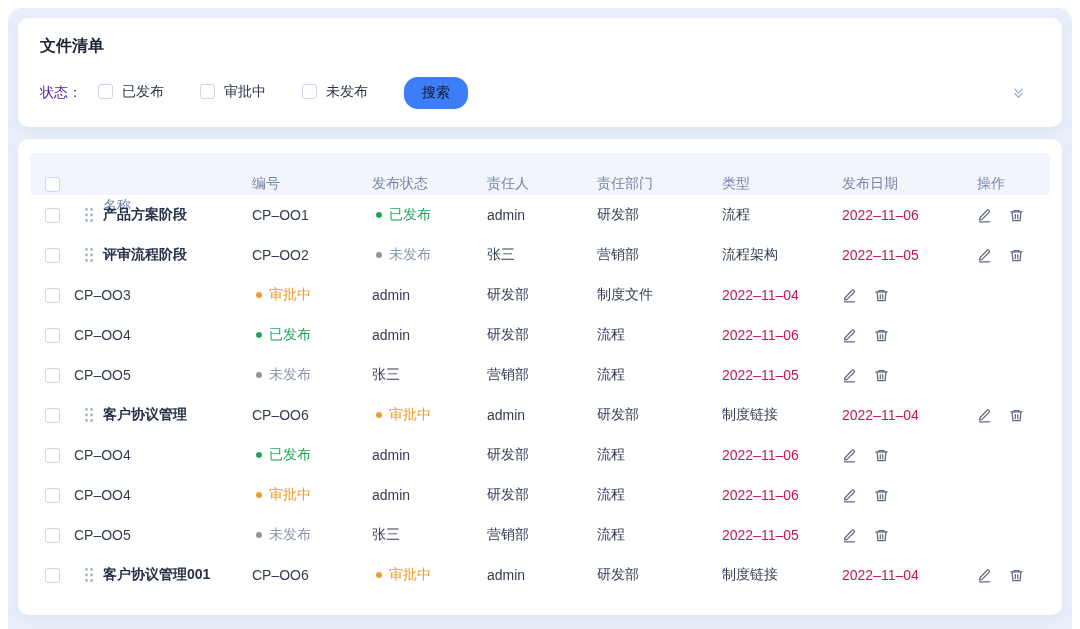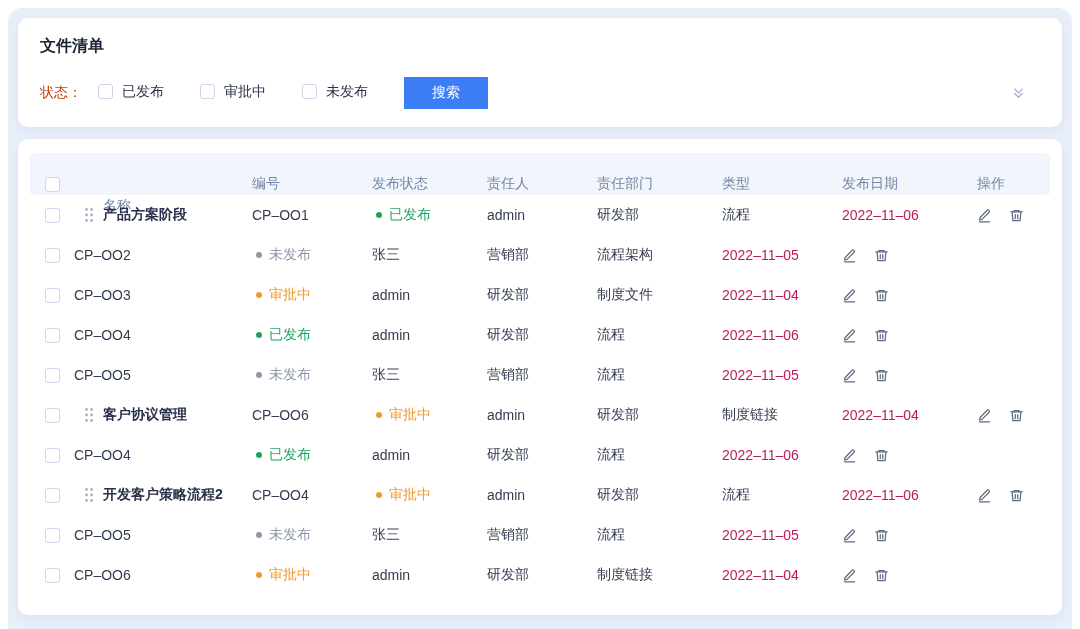--- a/index.html
+++ b/index.html
@@ -9,27 +9,27 @@
 
   .app-bg { position: absolute; left: 8px; top: 8px; right: 8px; height: 660px;
     background: #e9effa; border-radius: 14px; padding: 10px; }
 
   .card { background: #fff; border-radius: 10px; box-shadow: 0 4px 14px rgba(40,70,140,.06); }
 
   
   .filter-card { padding: 18px 22px 18px; margin-bottom: 12px; }
   .panel-title { font-size: 16px; font-weight: bold; color: #1c2333; margin-bottom: 20px; }
   .filter-row { display: flex; align-items: center; }
-  .filter-label { font-size: 14px; color: #c2410c; margin-right: 16px; }
+  .filter-label { font-size: 14px; color: #4c1d95; margin-right: 16px; }
   .cb-item { display: inline-flex; align-items: center; margin-right: 36px; cursor: pointer; }
   .checkbox { width: 15px; height: 15px; border: 1px solid #ccd6e8; border-radius: 3px;
     background: #fff; display: inline-block; flex: none; }
   .cb-label { margin-left: 9px; font-size: 14px; color: #2b3346; }
-  .search-btn { background: var(--accent); color: #ffffff; border: none; border-radius: 0;
-    font-size: 14px; padding: 7px 28px; cursor: pointer; font-family: inherit; }
+  .search-btn { background: var(--accent); color: #0f172a; border: none; border-radius: 14px;
+    font-size: 14px; padding: 7px 18px; cursor: pointer; font-family: inherit; }
   .collapse { margin-left: auto; color: #9db0d4; display: inline-flex; cursor: pointer;
     padding-right: 14px; }
 
   
   .table-card { padding: 14px 12px 20px; }
   .thead, .tr { display: grid;
     grid-template-columns: 44px 178px 120px 115px 110px 125px 120px 135px 1fr;
     align-items: center; }
   .thead { height: 42px; background: #f2f6fc; border-radius: 4px;
     color: #7486a6; font-size: 14px; font-weight: 500; }
@@ -130,161 +130,71 @@
                 <path d="M19 6l-1.1 14H6.1L5 6"></path>
                 <path d="M10 10.5v6.5M14 10.5v6.5"></path>
               </svg>
             </button>
           </div>
         </div>
         <div class="tr">
           <div class="cell-check">
             <span class="checkbox"></span>
           </div>
-          <div>CP–OO2</div>
-          <div class="status-cell" style="color:#8C97A9">
-            <span class="dot" style="background:#8C97A9"></span>
-            <span>未发布</span>
-          </div>
-          <div>张三</div>
-          <div>营销部</div>
-          <div>流程架构</div>
-          <div class="date-cell">2022–11–05</div>
-          <div class="cell-ops">
-            <button class="icon-btn">
-              <svg width="15" height="15" viewBox="0 0 24 24" fill="none" stroke="currentColor" stroke-width="2" stroke-linecap="round" stroke-linejoin="round">
-                <path d="M16.3 3.7a2.2 2.2 0 0 1 3.1 3.1L8 18.2 4 19.2l1-4.1Z"></path>
-                <path d="M4 22h16"></path>
-              </svg>
-            </button>
-            <button class="icon-btn">
-              <svg width="15" height="15" viewBox="0 0 24 24" fill="none" stroke="currentColor" stroke-width="2" stroke-linecap="round" stroke-linejoin="round">
-                <path d="M3 6h18"></path>
-                <path d="M8 6V4h8v2"></path>
-                <path d="M19 6l-1.1 14H6.1L5 6"></path>
-                <path d="M10 10.5v6.5M14 10.5v6.5"></path>
-              </svg>
-            </button>
-          </div>
-        </div>
-        <div class="tr">
-          <div class="cell-check">
-            <span class="checkbox"></span>
-          </div>
-          <div>CP–OO3</div>
-          <div class="status-cell" style="color:#F09B2F">
-            <span class="dot" style="background:#F09B2F"></span>
-            <span>审批中</span>
-          </div>
-          <div>admin</div>
-          <div>研发部</div>
-          <div>制度文件</div>
-          <div class="date-cell">2022–11–04</div>
-          <div class="cell-ops">
-            <button class="icon-btn">
-              <svg width="15" height="15" viewBox="0 0 24 24" fill="none" stroke="currentColor" stroke-width="2" stroke-linecap="round" stroke-linejoin="round">
-                <path d="M16.3 3.7a2.2 2.2 0 0 1 3.1 3.1L8 18.2 4 19.2l1-4.1Z"></path>
-                <path d="M4 22h16"></path>
-              </svg>
-            </button>
-            <button class="icon-btn">
-              <svg width="15" height="15" viewBox="0 0 24 24" fill="none" stroke="currentColor" stroke-width="2" stroke-linecap="round" stroke-linejoin="round">
-                <path d="M3 6h18"></path>
-                <path d="M8 6V4h8v2"></path>
-                <path d="M19 6l-1.1 14H6.1L5 6"></path>
-                <path d="M10 10.5v6.5M14 10.5v6.5"></path>
-              </svg>
-            </button>
-          </div>
-        </div>
-        <div class="tr">
-          <div class="cell-check">
-            <span class="checkbox"></span>
-          </div>
-          <div>CP–OO4</div>
-          <div class="status-cell" style="color:#21A35C">
-            <span class="dot" style="background:#21A35C"></span>
-            <span>已发布</span>
-          </div>
-          <div>admin</div>
-          <div>研发部</div>
-          <div>流程</div>
-          <div class="date-cell">2022–11–06</div>
-          <div class="cell-ops">
-            <button class="icon-btn">
-              <svg width="15" height="15" viewBox="0 0 24 24" fill="none" stroke="currentColor" stroke-width="2" stroke-linecap="round" stroke-linejoin="round">
-                <path d="M16.3 3.7a2.2 2.2 0 0 1 3.1 3.1L8 18.2 4 19.2l1-4.1Z"></path>
-                <path d="M4 22h16"></path>
-              </svg>
-            </button>
-            <button class="icon-btn">
-              <svg width="15" height="15" viewBox="0 0 24 24" fill="none" stroke="currentColor" stroke-width="2" stroke-linecap="round" stroke-linejoin="round">
-                <path d="M3 6h18"></path>
-                <path d="M8 6V4h8v2"></path>
-                <path d="M19 6l-1.1 14H6.1L5 6"></path>
-                <path d="M10 10.5v6.5M14 10.5v6.5"></path>
-              </svg>
-            </button>
-          </div>
-        </div>
-        <div class="tr">
-          <div class="cell-check">
-            <span class="checkbox"></span>
-          </div>
-          <div>CP–OO5</div>
-          <div class="status-cell" style="color:#8C97A9">
-            <span class="dot" style="background:#8C97A9"></span>
-            <span>未发布</span>
-          </div>
-          <div>张三</div>
-          <div>营销部</div>
-          <div>流程</div>
-          <div class="date-cell">2022–11–05</div>
-          <div class="cell-ops">
-            <button class="icon-btn">
-              <svg width="15" height="15" viewBox="0 0 24 24" fill="none" stroke="currentColor" stroke-width="2" stroke-linecap="round" stroke-linejoin="round">
-                <path d="M16.3 3.7a2.2 2.2 0 0 1 3.1 3.1L8 18.2 4 19.2l1-4.1Z"></path>
-                <path d="M4 22h16"></path>
-              </svg>
-            </button>
-            <button class="icon-btn">
-              <svg width="15" height="15" viewBox="0 0 24 24" fill="none" stroke="currentColor" stroke-width="2" stroke-linecap="round" stroke-linejoin="round">
-                <path d="M3 6h18"></path>
-                <path d="M8 6V4h8v2"></path>
-                <path d="M19 6l-1.1 14H6.1L5 6"></path>
-                <path d="M10 10.5v6.5M14 10.5v6.5"></path>
-              </svg>
-            </button>
-          </div>
-        </div>
-        <div class="tr">
-          <div class="cell-check">
-            <span class="checkbox"></span>
-          </div>
           <div class="cell-name">
             <span class="drag">
               <svg width="10" height="16" viewBox="0 0 10 16" fill="currentColor">
                 <circle cx="2.5" cy="2.5" r="1.4"></circle>
                 <circle cx="7.5" cy="2.5" r="1.4"></circle>
                 <circle cx="2.5" cy="8" r="1.4"></circle>
                 <circle cx="7.5" cy="8" r="1.4"></circle>
                 <circle cx="2.5" cy="13.5" r="1.4"></circle>
                 <circle cx="7.5" cy="13.5" r="1.4"></circle>
               </svg>
             </span>
-            <span class="name-text">客户协议管理</span>
-          </div>
-          <div>CP–OO6</div>
+            <span class="name-text">评审流程阶段</span>
+          </div>
+          <div>CP–OO2</div>
+          <div class="status-cell" style="color:#8C97A9">
+            <span class="dot" style="background:#8C97A9"></span>
+            <span>未发布</span>
+          </div>
+          <div>张三</div>
+          <div>营销部</div>
+          <div>流程架构</div>
+          <div class="date-cell">2022–11–05</div>
+          <div class="cell-ops">
+            <button class="icon-btn">
+              <svg width="15" height="15" viewBox="0 0 24 24" fill="none" stroke="currentColor" stroke-width="2" stroke-linecap="round" stroke-linejoin="round">
+                <path d="M16.3 3.7a2.2 2.2 0 0 1 3.1 3.1L8 18.2 4 19.2l1-4.1Z"></path>
+                <path d="M4 22h16"></path>
+              </svg>
+            </button>
+            <button class="icon-btn">
+              <svg width="15" height="15" viewBox="0 0 24 24" fill="none" stroke="currentColor" stroke-width="2" stroke-linecap="round" stroke-linejoin="round">
+                <path d="M3 6h18"></path>
+                <path d="M8 6V4h8v2"></path>
+                <path d="M19 6l-1.1 14H6.1L5 6"></path>
+                <path d="M10 10.5v6.5M14 10.5v6.5"></path>
+              </svg>
+            </button>
+          </div>
+        </div>
+        <div class="tr">
+          <div class="cell-check">
+            <span class="checkbox"></span>
+          </div>
+          <div>CP–OO3</div>
           <div class="status-cell" style="color:#F09B2F">
             <span class="dot" style="background:#F09B2F"></span>
             <span>审批中</span>
           </div>
           <div>admin</div>
           <div>研发部</div>
-          <div>制度链接</div>
+          <div>制度文件</div>
           <div class="date-cell">2022–11–04</div>
           <div class="cell-ops">
             <button class="icon-btn">
               <svg width="15" height="15" viewBox="0 0 24 24" fill="none" stroke="currentColor" stroke-width="2" stroke-linecap="round" stroke-linejoin="round">
                 <path d="M16.3 3.7a2.2 2.2 0 0 1 3.1 3.1L8 18.2 4 19.2l1-4.1Z"></path>
                 <path d="M4 22h16"></path>
               </svg>
             </button>
             <button class="icon-btn">
               <svg width="15" height="15" viewBox="0 0 24 24" fill="none" stroke="currentColor" stroke-width="2" stroke-linecap="round" stroke-linejoin="round">
@@ -302,20 +212,50 @@
           </div>
           <div>CP–OO4</div>
           <div class="status-cell" style="color:#21A35C">
             <span class="dot" style="background:#21A35C"></span>
             <span>已发布</span>
           </div>
           <div>admin</div>
           <div>研发部</div>
           <div>流程</div>
           <div class="date-cell">2022–11–06</div>
+          <div class="cell-ops">
+            <button class="icon-btn">
+              <svg width="15" height="15" viewBox="0 0 24 24" fill="none" stroke="currentColor" stroke-width="2" stroke-linecap="round" stroke-linejoin="round">
+                <path d="M16.3 3.7a2.2 2.2 0 0 1 3.1 3.1L8 18.2 4 19.2l1-4.1Z"></path>
+                <path d="M4 22h16"></path>
+              </svg>
+            </button>
+            <button class="icon-btn">
+              <svg width="15" height="15" viewBox="0 0 24 24" fill="none" stroke="currentColor" stroke-width="2" stroke-linecap="round" stroke-linejoin="round">
+                <path d="M3 6h18"></path>
+                <path d="M8 6V4h8v2"></path>
+                <path d="M19 6l-1.1 14H6.1L5 6"></path>
+                <path d="M10 10.5v6.5M14 10.5v6.5"></path>
+              </svg>
+            </button>
+          </div>
+        </div>
+        <div class="tr">
+          <div class="cell-check">
+            <span class="checkbox"></span>
+          </div>
+          <div>CP–OO5</div>
+          <div class="status-cell" style="color:#8C97A9">
+            <span class="dot" style="background:#8C97A9"></span>
+            <span>未发布</span>
+          </div>
+          <div>张三</div>
+          <div>营销部</div>
+          <div>流程</div>
+          <div class="date-cell">2022–11–05</div>
           <div class="cell-ops">
             <button class="icon-btn">
               <svg width="15" height="15" viewBox="0 0 24 24" fill="none" stroke="currentColor" stroke-width="2" stroke-linecap="round" stroke-linejoin="round">
                 <path d="M16.3 3.7a2.2 2.2 0 0 1 3.1 3.1L8 18.2 4 19.2l1-4.1Z"></path>
                 <path d="M4 22h16"></path>
               </svg>
             </button>
             <button class="icon-btn">
               <svg width="15" height="15" viewBox="0 0 24 24" fill="none" stroke="currentColor" stroke-width="2" stroke-linecap="round" stroke-linejoin="round">
                 <path d="M3 6h18"></path>
@@ -334,21 +274,81 @@
             <span class="drag">
               <svg width="10" height="16" viewBox="0 0 10 16" fill="currentColor">
                 <circle cx="2.5" cy="2.5" r="1.4"></circle>
                 <circle cx="7.5" cy="2.5" r="1.4"></circle>
                 <circle cx="2.5" cy="8" r="1.4"></circle>
                 <circle cx="7.5" cy="8" r="1.4"></circle>
                 <circle cx="2.5" cy="13.5" r="1.4"></circle>
                 <circle cx="7.5" cy="13.5" r="1.4"></circle>
               </svg>
             </span>
-            <span class="name-text">开发客户策略流程2</span>
+            <span class="name-text">客户协议管理</span>
+          </div>
+          <div>CP–OO6</div>
+          <div class="status-cell" style="color:#F09B2F">
+            <span class="dot" style="background:#F09B2F"></span>
+            <span>审批中</span>
+          </div>
+          <div>admin</div>
+          <div>研发部</div>
+          <div>制度链接</div>
+          <div class="date-cell">2022–11–04</div>
+          <div class="cell-ops">
+            <button class="icon-btn">
+              <svg width="15" height="15" viewBox="0 0 24 24" fill="none" stroke="currentColor" stroke-width="2" stroke-linecap="round" stroke-linejoin="round">
+                <path d="M16.3 3.7a2.2 2.2 0 0 1 3.1 3.1L8 18.2 4 19.2l1-4.1Z"></path>
+                <path d="M4 22h16"></path>
+              </svg>
+            </button>
+            <button class="icon-btn">
+              <svg width="15" height="15" viewBox="0 0 24 24" fill="none" stroke="currentColor" stroke-width="2" stroke-linecap="round" stroke-linejoin="round">
+                <path d="M3 6h18"></path>
+                <path d="M8 6V4h8v2"></path>
+                <path d="M19 6l-1.1 14H6.1L5 6"></path>
+                <path d="M10 10.5v6.5M14 10.5v6.5"></path>
+              </svg>
+            </button>
+          </div>
+        </div>
+        <div class="tr">
+          <div class="cell-check">
+            <span class="checkbox"></span>
+          </div>
+          <div>CP–OO4</div>
+          <div class="status-cell" style="color:#21A35C">
+            <span class="dot" style="background:#21A35C"></span>
+            <span>已发布</span>
+          </div>
+          <div>admin</div>
+          <div>研发部</div>
+          <div>流程</div>
+          <div class="date-cell">2022–11–06</div>
+          <div class="cell-ops">
+            <button class="icon-btn">
+              <svg width="15" height="15" viewBox="0 0 24 24" fill="none" stroke="currentColor" stroke-width="2" stroke-linecap="round" stroke-linejoin="round">
+                <path d="M16.3 3.7a2.2 2.2 0 0 1 3.1 3.1L8 18.2 4 19.2l1-4.1Z"></path>
+                <path d="M4 22h16"></path>
+              </svg>
+            </button>
+            <button class="icon-btn">
+              <svg width="15" height="15" viewBox="0 0 24 24" fill="none" stroke="currentColor" stroke-width="2" stroke-linecap="round" stroke-linejoin="round">
+                <path d="M3 6h18"></path>
+                <path d="M8 6V4h8v2"></path>
+                <path d="M19 6l-1.1 14H6.1L5 6"></path>
+                <path d="M10 10.5v6.5M14 10.5v6.5"></path>
+              </svg>
+            </button>
+          </div>
+        </div>
+        <div class="tr">
+          <div class="cell-check">
+            <span class="checkbox"></span>
           </div>
           <div>CP–OO4</div>
           <div class="status-cell" style="color:#F09B2F">
             <span class="dot" style="background:#F09B2F"></span>
             <span>审批中</span>
           </div>
           <div>admin</div>
           <div>研发部</div>
           <div>流程</div>
           <div class="date-cell">2022–11–06</div>
@@ -396,20 +396,33 @@
                 <path d="M19 6l-1.1 14H6.1L5 6"></path>
                 <path d="M10 10.5v6.5M14 10.5v6.5"></path>
               </svg>
             </button>
           </div>
         </div>
         <div class="tr">
           <div class="cell-check">
             <span class="checkbox"></span>
           </div>
+          <div class="cell-name">
+            <span class="drag">
+              <svg width="10" height="16" viewBox="0 0 10 16" fill="currentColor">
+                <circle cx="2.5" cy="2.5" r="1.4"></circle>
+                <circle cx="7.5" cy="2.5" r="1.4"></circle>
+                <circle cx="2.5" cy="8" r="1.4"></circle>
+                <circle cx="7.5" cy="8" r="1.4"></circle>
+                <circle cx="2.5" cy="13.5" r="1.4"></circle>
+                <circle cx="7.5" cy="13.5" r="1.4"></circle>
+              </svg>
+            </span>
+            <span class="name-text">客户协议管理001</span>
+          </div>
           <div>CP–OO6</div>
           <div class="status-cell" style="color:#F09B2F">
             <span class="dot" style="background:#F09B2F"></span>
             <span>审批中</span>
           </div>
           <div>admin</div>
           <div>研发部</div>
           <div>制度链接</div>
           <div class="date-cell">2022–11–04</div>
           <div class="cell-ops">

